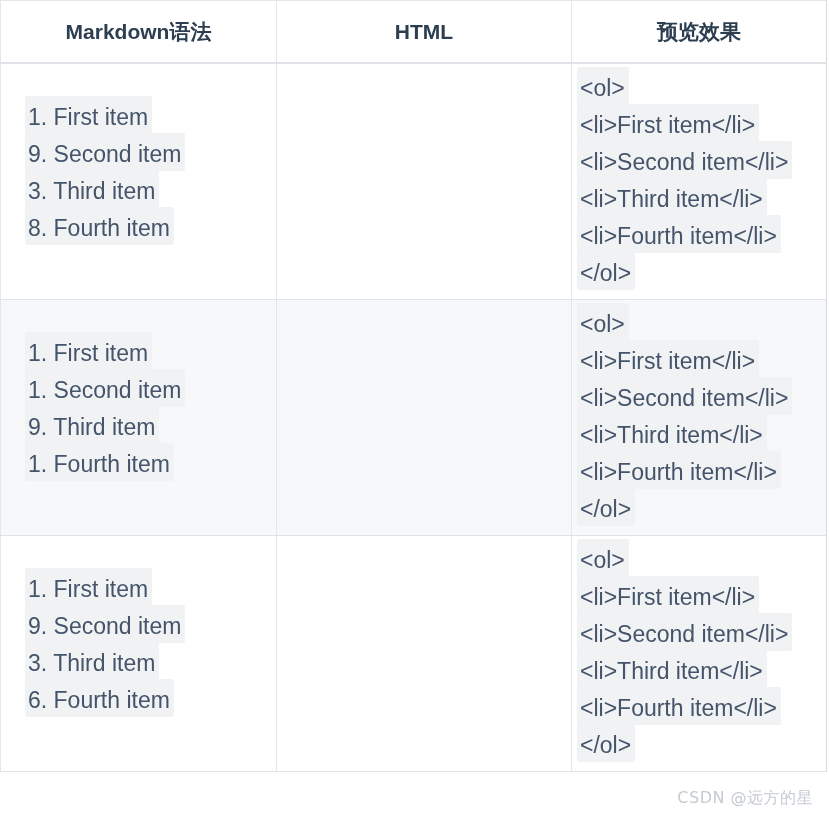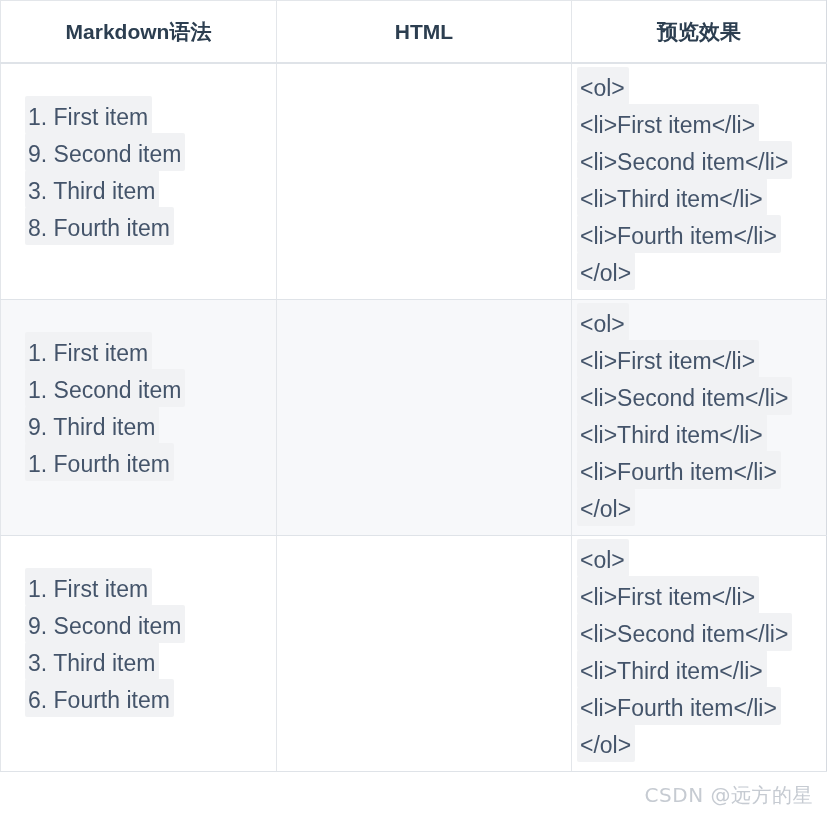--- a/index.html
+++ b/index.html
@@ -84,21 +84,21 @@
     white-space: pre;
     font-family: "DejaVu Sans", sans-serif;
     font-weight: 300;
   }
   .prev-line:last-child { margin-bottom: 0; }
 
   .watermark {
     position: absolute;
     right: 16px;
     bottom: 14px;
-    font-size: 20px;
+    font-size: 16px;
     color: #c6cbd2;
     font-family: "DejaVu Sans", sans-serif;
     letter-spacing: 0.5px;
     pointer-events: none;
   }
 </style>
 </head>
 <body>
 
 <table class="doc-table">

